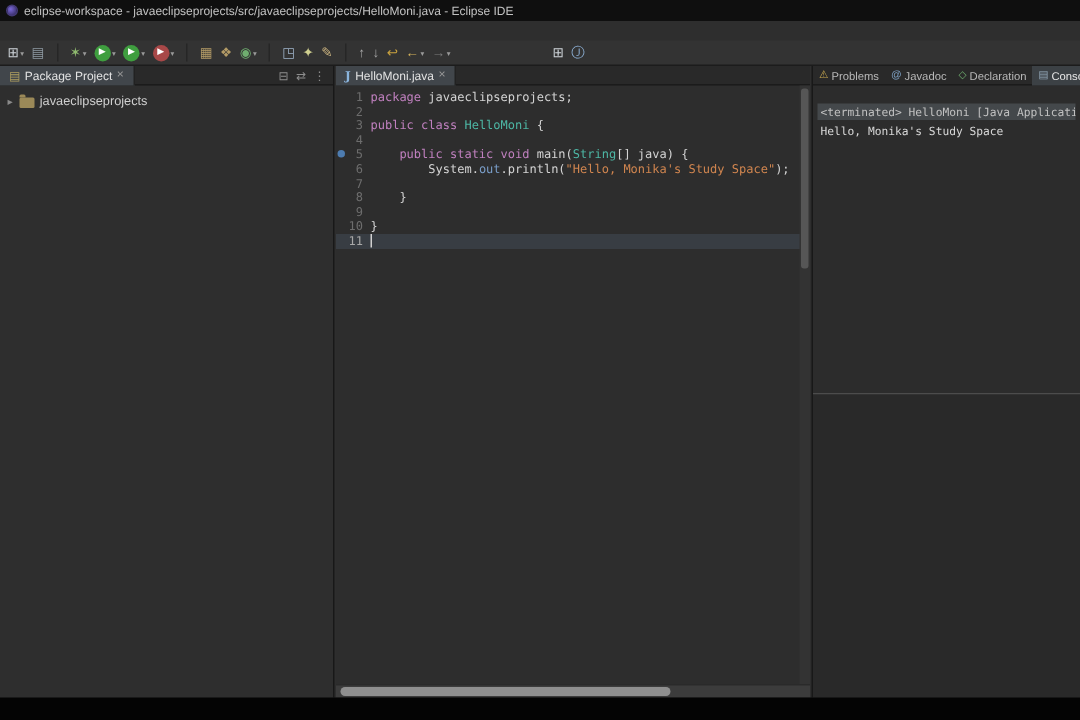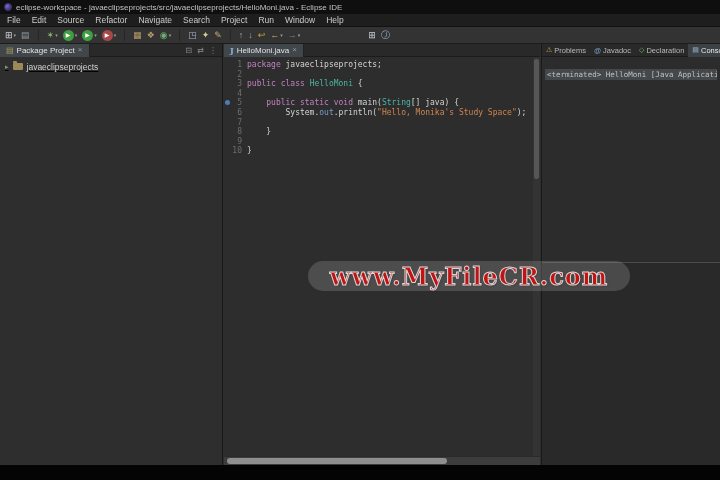--- a/index.html
+++ b/index.html
@@ -37,21 +37,21 @@
                            white-space: nowrap; }
   .close-x { color: #9a9a9a; font-size: 8px; line-height: 8px; }
 
   
   .left-panel { position: absolute; left: 0; top: 44px; width: 223px; height: 421px; background: #2e2e2e;
                 border-right: 1px solid #181818; }
   .vt-icon { color: #b0a060; font-size: 8px; }
   .vt-tools { margin-left: auto; display: flex; gap: 5px; padding-right: 5px; }
   .vtool { color: #8d8d8d; font-size: 8px; }
   .tree { padding: 4px 5px; }
-  .tree-item { display: flex; align-items: center; gap: 4px; height: 11px; text-decoration: underline; }
+  .tree-item { display: flex; align-items: flex-end; gap: 4px; height: 11px; }
   .chev { color: #8a8a8a; font-size: 7px; }
   .folder-icon { width: 10px; height: 7px; background: #9b8958; border-radius: 1px; position: relative; flex: none; }
   .folder-icon::before { content: ""; position: absolute; top: -2px; left: 0; width: 4px; height: 2px;
                          background: #9b8958; border-radius: 1px 1px 0 0; }
   .tree-label { font-size: 8.5px; color: #cfcfcf; white-space: nowrap; }
 
   
   .editor { position: absolute; left: 224px; top: 44px; width: 316px; height: 421px;
             display: flex; flex-direction: column; background: #2d2d2d; }
   .editor-tabstrip { flex: none; }
@@ -104,32 +104,20 @@
 </head>
 <body>
 
 <div class="window">
 
   <div class="titlebar">
     <span class="logo"></span>
     <span class="title">eclipse-workspace - javaeclipseprojects/src/javaeclipseprojects/HelloMoni.java - Eclipse IDE</span>
   </div>
 
-  <div class="menubar">
-      <span class="menu-item">File</span>
-      <span class="menu-item">Edit</span>
-      <span class="menu-item">Source</span>
-      <span class="menu-item">Refactor</span>
-      <span class="menu-item">Navigate</span>
-      <span class="menu-item">Search</span>
-      <span class="menu-item">Project</span>
-      <span class="menu-item">Run</span>
-      <span class="menu-item">Window</span>
-      <span class="menu-item">Help</span>
-    </div>
 
   <div class="toolbar">
       <span class="tbicon">
         <span class="glyph" style="color: rgb(205, 211, 216);">⊞</span>
         <span class="caret-down">▾</span>
       </span>
       <span class="tbicon">
         <span class="glyph" style="color: rgb(143, 154, 163);">▤</span>
       </span>
       <span class="tb-spacer" style="margin-right: 3px; margin-left: 3px;"></span>
@@ -261,20 +249,24 @@
           <span class="code-text"><span class="tk-plain">    }</span></span>
         </div>
         <div class="code-line">
           <span class="ln">9</span>
           <span class="code-text"></span>
         </div>
         <div class="code-line">
           <span class="ln">10</span>
           <span class="code-text"><span class="tk-plain">}</span></span>
         </div>
+        <div class="code-line current">
+          <span class="ln">11</span>
+          <span class="code-text"><span class="cursor"></span></span>
+        </div>
       </div>
     <div class="vscroll">
       <span class="vthumb"></span>
     </div>
     <div class="editor-hscroll">
       <span class="hthumb"></span>
     </div>
   </div>
 
   <div class="right-panel">
@@ -291,22 +283,20 @@
           <span class="rtab-icon" style="color: rgb(111, 174, 111);">◇</span>
           <span>Declaration</span>
         </div>
         <div class="rtab active">
           <span class="rtab-icon" style="color: rgb(154, 176, 194);">▤</span>
           <span>Console</span>
         </div>
       </div>
     <div class="console">
       <div class="console-header">&lt;terminated&gt; HelloMoni [Java Application] C:\Users\Mon</div>
+      <div class="console-output">Hello, Monika's Study Space</div>
     </div>
     <div class="right-rest"></div>
   </div>
 
-  <div class="watermark">
-    <span>www.MyFileCR.com</span>
-  </div>
 
   <div class="bottom-bar"></div>
 </div>
 
 </body></html>

